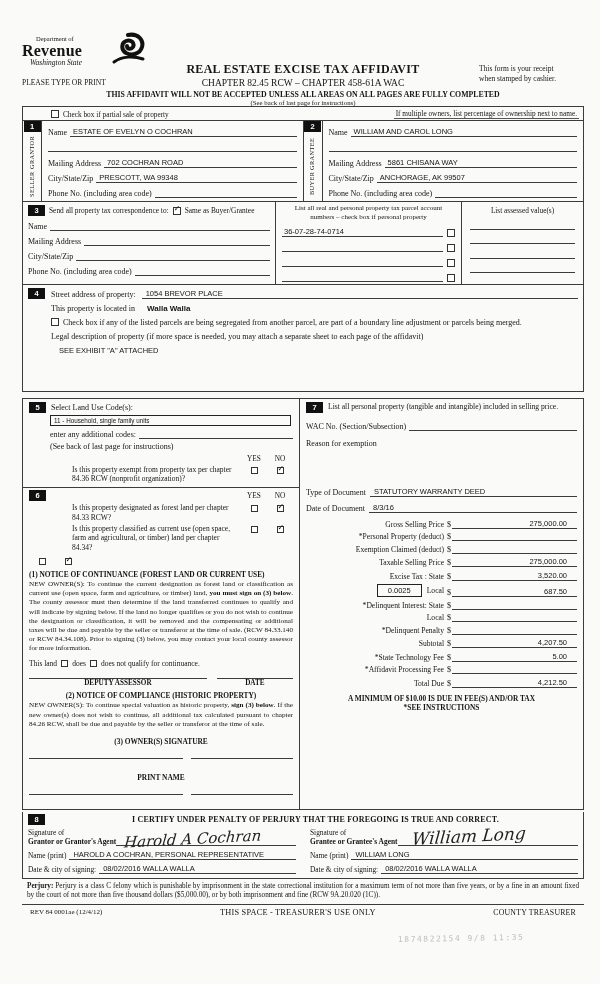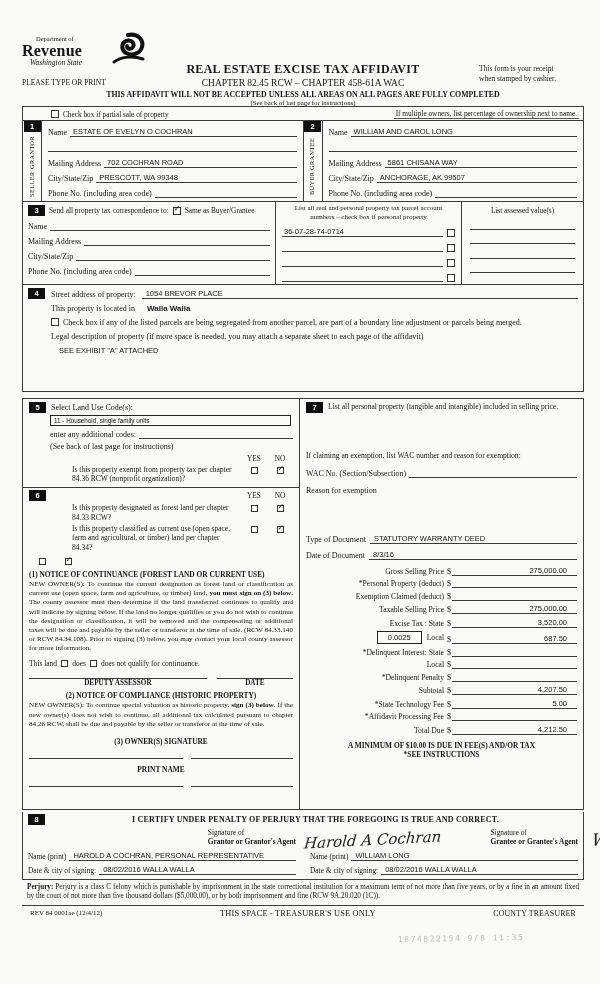--- a/index.html
+++ b/index.html
@@ -131,21 +131,21 @@
   .ratebox { display:inline-block; border:1.5px solid #222; padding:1px 10px;
              font-family:"Liberation Sans", sans-serif; font-size:7.5px; }
   .minnote { text-align:center; font-weight:bold; font-size:7.4px; margin-top:6px; line-height:1.35; }
 
   
   .sec8 { border:1px solid #3c3c3c; border-top:none; margin-top:2px; padding:2px 5px 4px 5px; }
   .certline { display:flex; align-items:center; gap:8px; }
   .certline .ct { flex:1; text-align:center; font-weight:bold; font-size:8px; letter-spacing:0.2px; }
   .sigcols { display:flex; gap:14px; margin-top:3px; }
   .sigcol { flex:1; }
-  .sigrow { display:flex; align-items:flex-end;flex-direction:column; }
+  .sigrow { display:flex; align-items:flex-end; }
   .sigrow .who { flex:none; font-size:7.4px; line-height:1.25; }
   .sigrow .who b { font-weight:bold; }
   .sigrow .sline { flex:1; position:relative; border-bottom:1px solid #3c3c3c; height:18px; }
   .handw { position:absolute; bottom:-3px; left:8px; white-space:nowrap;
            font-family:"DejaVu Serif", serif; font-style:italic; font-size:15px;
            transform:rotate(-3deg) skewX(-8deg); color:#222; }
   .handw.big { font-size:17px; left:14px; bottom:-1px; }
   .prow2 { display:flex; align-items:flex-end; margin-top:4px; }
   .prow2 .lbl { flex:none; padding-right:3px; font-size:7.4px; }
   .prow2 .fv { flex:1; border-bottom:1px solid #3c3c3c; padding:0 2px 0 4px; }
@@ -401,35 +401,34 @@
             <span class="l1">DEPUTY ASSESSOR</span>
             <span class="l2">DATE</span>
           </div>
           <div class="notice-t center">(2) NOTICE OF COMPLIANCE (HISTORIC PROPERTY)</div>
           <div class="para"><span>NEW OWNER(S): To continue special valuation as historic property, </span><b>sign (3) below</b><span>. If the new owner(s) does not wish to continue, all additional tax calculated pursuant to chapter 84.26 RCW, shall be due and payable by the seller or transferor at the time of sale.</span></div>
           <div class="notice-t center" style="margin-top:8px;">(3)  OWNER(S) SIGNATURE</div>
           <div class="sigline2">
               <span class="a"></span>
               <span class="b"></span>
             </div>
-          <div class="notice-t center" style="margin-top:6px;">PRINT NAME</div>
+          <div class="notice-t center" style="margin-top:14px;">PRINT NAME</div>
           <div class="sigline2">
               <span class="a"></span>
               <span class="b"></span>
             </div>
         </div>
       </div>
 
       <div class="colR">
         <div class="sec7">
           <div class="s7head">
             <span class="secnum">7</span>
             <span class="qt">List all  personal property (tangible and intangible) included in selling price.</span>
           </div>
-          <div class="exempt">If claiming an exemption, list WAC number and reason for exemption:</div>
           <div class="wacrow">
             <span class="lbl">WAC No. (Section/Subsection)</span>
             <span class="fv">&nbsp;</span>
           </div>
           <div class="reason">Reason for exemption</div>
         </div>
 
         <div class="docarea" style="margin-top:30px;">
           <div class="docrow">
             <span class="lbl">Type of Document</span>

